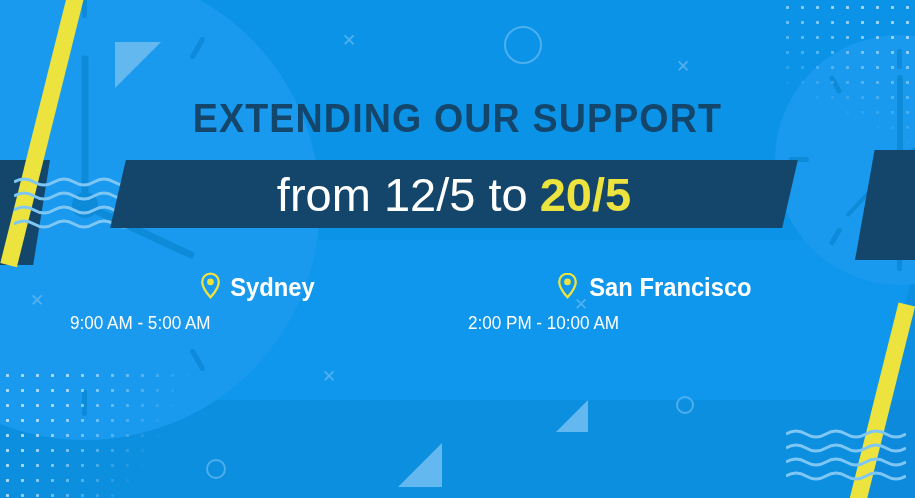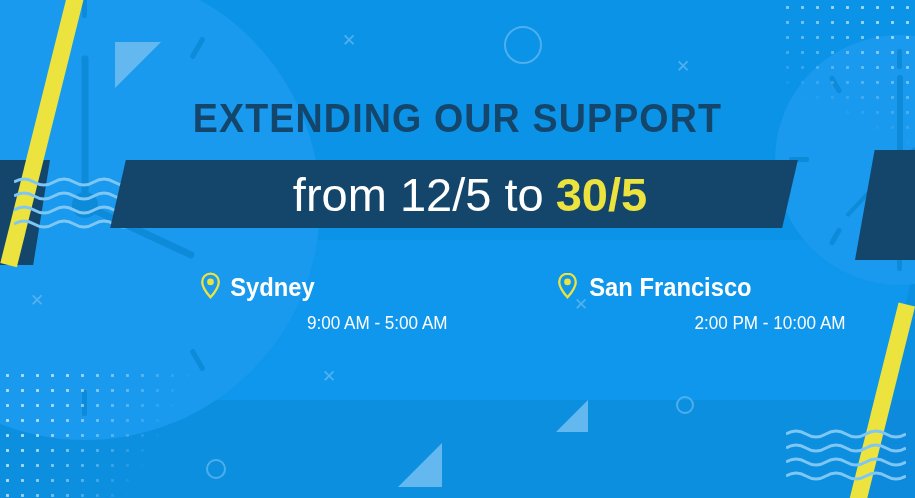--- a/index.html
+++ b/index.html
@@ -192,42 +192,42 @@
     position: absolute;
     left: 118px;
     top: 160px;
     width: 672px;
     height: 68px;
     background: #14466b;
     transform: skewX(-13deg);
   }
   .date-text {
     position: absolute;
-    left: 134px;
+    left: 118px;
     top: 160px;
     width: 672px;
     height: 68px;
     display: flex;
     align-items: center;
     justify-content: center;
     font-size: 47px;
     white-space: nowrap;
   }
   .date-from { color: #ffffff; font-weight: normal; }
   .date-new  { color: #ede33f; font-weight: bold; margin-left: 12px; }
 
   
   .cities {
     position: absolute;
     left: 60px;
     top: 272px;
     width: 795px;
     display: flex;
   }
-  .city { flex: 1; text-align: right; }
+  .city { flex: 1; text-align: left; }
   .city-head {
     display: flex;
     align-items: center;
     justify-content: center;
     gap: 7px;
   }
   .city-name {
     color: #ffffff;
     font-size: 25px;
     font-weight: bold;
@@ -319,21 +319,21 @@
   <div class="spark" style="left:676px; top:58px;">✕</div>
   <div class="spark" style="left:322px; top:368px;">✕</div>
   <div class="spark" style="left:574px; top:296px;">✕</div>
   <div class="spark" style="left:30px;  top:292px;">✕</div>
 
   <div class="headline">EXTENDING OUR SUPPORT</div>
 
   <div class="date-bar"></div>
   <div class="date-text">
     <span class="date-from">from 12/5 to</span>
-    <span class="date-new">30/5</span>
+    <span class="date-new">20/5</span>
   </div>
 
   <div class="cities">
 
     <div class="city">
       <div class="city-head">
         <span class="pin">
           <svg width="21" height="27" viewBox="0 0 21 27" fill="none">
             <path d="M10.5 1.6C5.9 1.6 2.2 5.3 2.2 9.9c0 6 8.3 15.4 8.3 15.4s8.3-9.4 8.3-15.4c0-4.6-3.7-8.3-8.3-8.3z" stroke="#ede33f" stroke-width="2.3" fill="none"></path>
             <circle cx="10.5" cy="9.9" r="3.3" fill="#ede33f"></circle>

